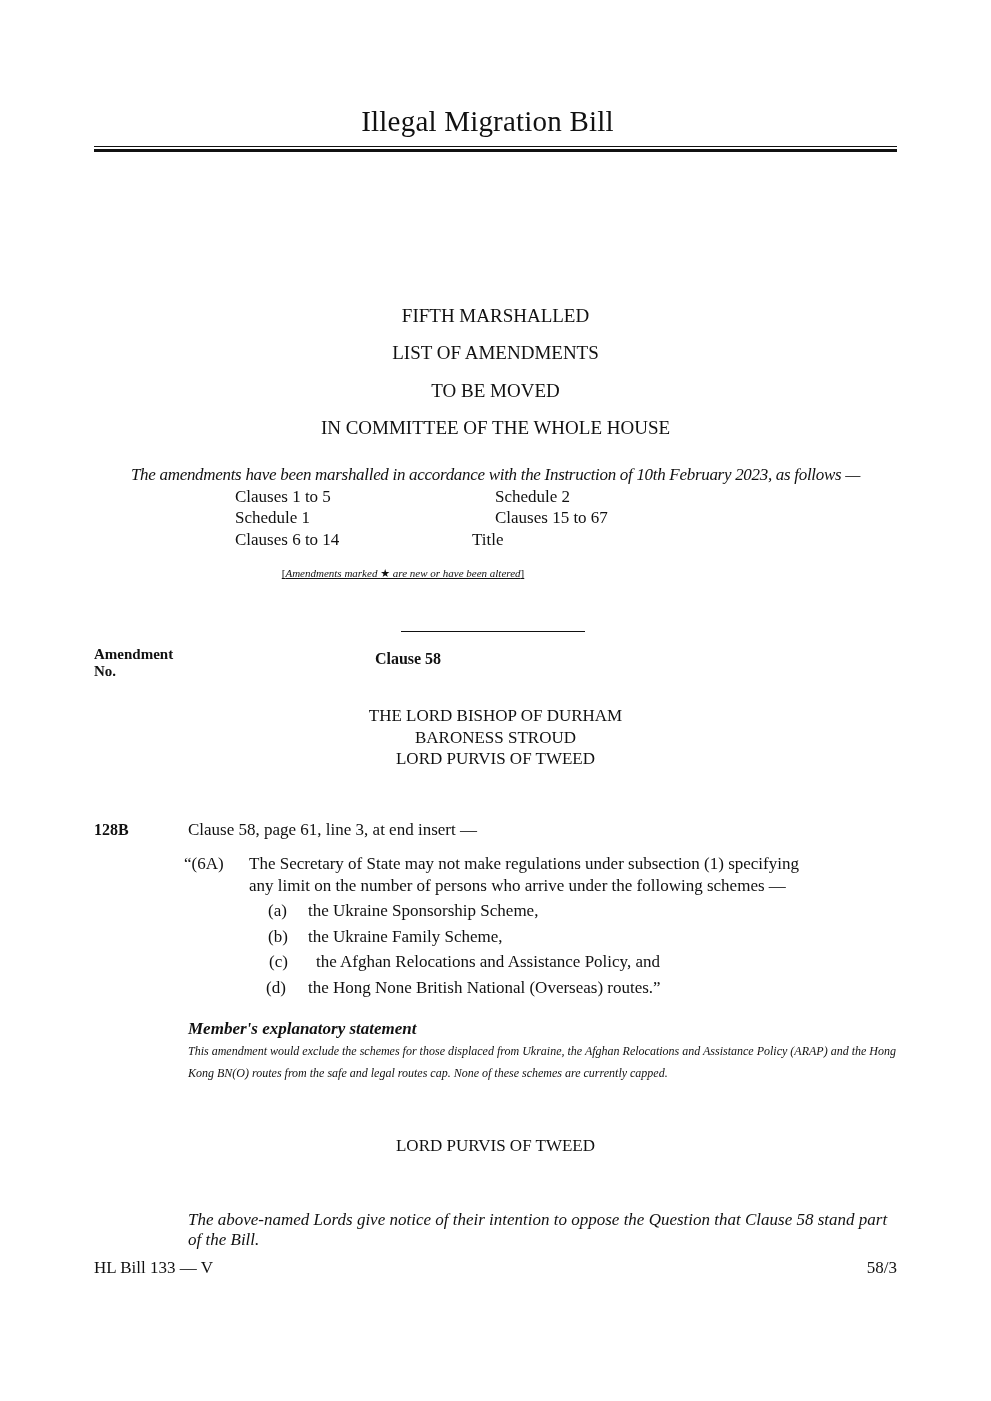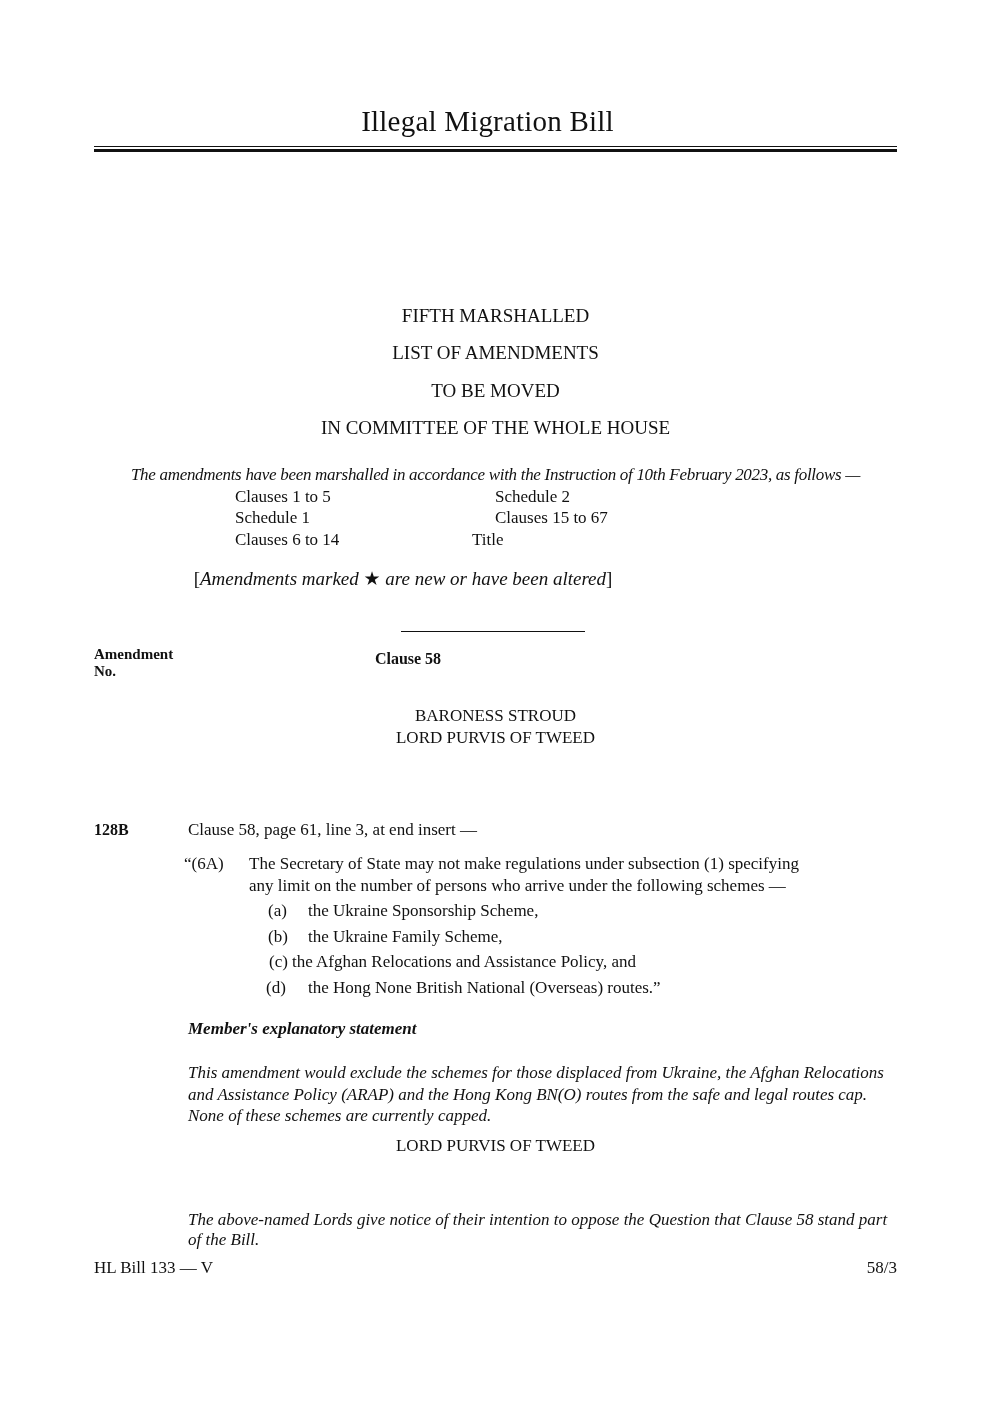--- a/index.html
+++ b/index.html
@@ -15,30 +15,30 @@
     .rule-thin { left: 94px; width: 803px; top: 146px; height: 1px; background: #111; }
     .rule-thick { left: 94px; width: 803px; top: 149px; height: 3px; background: #111; }
     .heading-line {
       left: 0; width: 991px; text-align: center; font-size: 19px;
     }
     .intro {
       left: 94px; width: 803px; top: 465px; text-align: center;
       font-size: 17px; font-style: italic; letter-spacing: -0.3px;
     }
     .order-item { font-size: 17px; }
-    .notice { left: 0; width: 806px; top: 567px; text-align: center; font-size: 19px; }
+    .notice { left: 0; width: 806px; top: 567px; text-align: center; font-size: 11px; text-decoration: underline; }
     .notice i { font-style: italic; }
     .sep { left: 401px; width: 184px; top: 631px; height: 1px; background: #111; }
     .amend-no { left: 94px; top: 646px; font-size: 15px; font-weight: bold; line-height: 17px; }
     .clause-heading { left: 0; width: 816px; top: 650px; text-align: center; font-size: 16px; font-weight: bold; }
     .names { left: 0; width: 991px; text-align: center; font-size: 17px; line-height: 21.5px; }
     .amend-num { left: 94px; top: 821px; font-size: 16px; font-weight: bold; }
     .body-text { font-size: 17px; }
     .exp-title { left: 188px; top: 1019px; font-size: 17px; font-weight: bold; font-style: italic; }
-    .exp-body { left: 188px; width: 712px; top: 1041px; font-size: 17px; font-style: italic; line-height: 21.5px; margin-top: 21px; }
+    .exp-body { left: 188px; width: 712px; top: 1041px; font-size: 12px; font-style: italic; line-height: 21.5px; }
     .oppose { left: 188px; width: 712px; top: 1210px; font-size: 17px; font-style: italic; line-height: 20px; }
     .footer-left { left: 94px; top: 1258px; font-size: 17px; }
     .footer-right { right: 94px; top: 1258px; font-size: 17px; }
   </style>
 </head>
 <body>
 
 <div class="abs title">Illegal Migration Bill</div>
 <div class="abs rule-thin"></div>
 <div class="abs rule-thick"></div>
@@ -63,37 +63,38 @@
 
 <div class="abs sep"></div>
 
 <div class="abs amend-no">
   <div>Amendment</div>
   <div>No.</div>
 </div>
 <div class="abs clause-heading">Clause 58</div>
 
 <div class="abs names" style="top:705px">
+  <div>THE LORD BISHOP OF DURHAM</div>
   <div>BARONESS STROUD</div>
   <div>LORD PURVIS OF TWEED</div>
 </div>
 
 <div class="abs amend-num">128B</div>
 <div class="abs body-text" style="left:188px;top:820px">Clause 58, page 61, line 3, at end insert —</div>
 
 <div class="abs body-text" style="left:184px;top:854px">“(6A)</div>
 <div class="abs body-text" style="left:249px;top:854px">The Secretary of State may not make regulations under subsection (1) specifying</div>
 <div class="abs body-text" style="left:249px;top:876px">any limit on the number of persons who arrive under the following schemes —</div>
 
 <div class="abs body-text" style="left:268px;top:901px">(a)</div>
 <div class="abs body-text" style="left:308px;top:901px">the Ukraine Sponsorship Scheme,</div>
 <div class="abs body-text" style="left:268px;top:927px">(b)</div>
 <div class="abs body-text" style="left:308px;top:927px">the Ukraine Family Scheme,</div>
 <div class="abs body-text" style="left:269px;top:952px">(c)</div>
-<div class="abs body-text" style="left:292px;top:952px">the Afghan Relocations and Assistance Policy, and</div>
+<div class="abs body-text" style="left:316px;top:952px">the Afghan Relocations and Assistance Policy, and</div>
 <div class="abs body-text" style="left:266px;top:978px">(d)</div>
 <div class="abs body-text" style="left:308px;top:978px">the Hong None British National (Overseas) routes.”</div>
 
 <div class="abs exp-title">Member's explanatory statement</div>
 <div class="abs exp-body">This amendment would exclude the schemes for those displaced from Ukraine, the Afghan Relocations and Assistance Policy (ARAP) and the Hong Kong BN(O) routes from the safe and legal routes cap. None of these schemes are currently capped.</div>
 
 <div class="abs names" style="top:1135px">
   <div>LORD PURVIS OF TWEED</div>
 </div>
 

